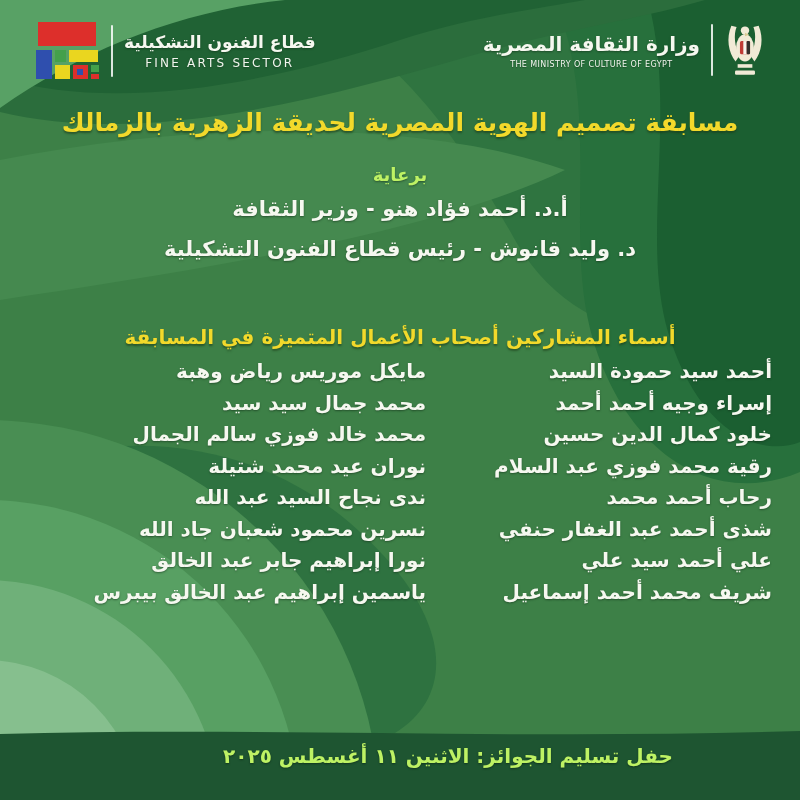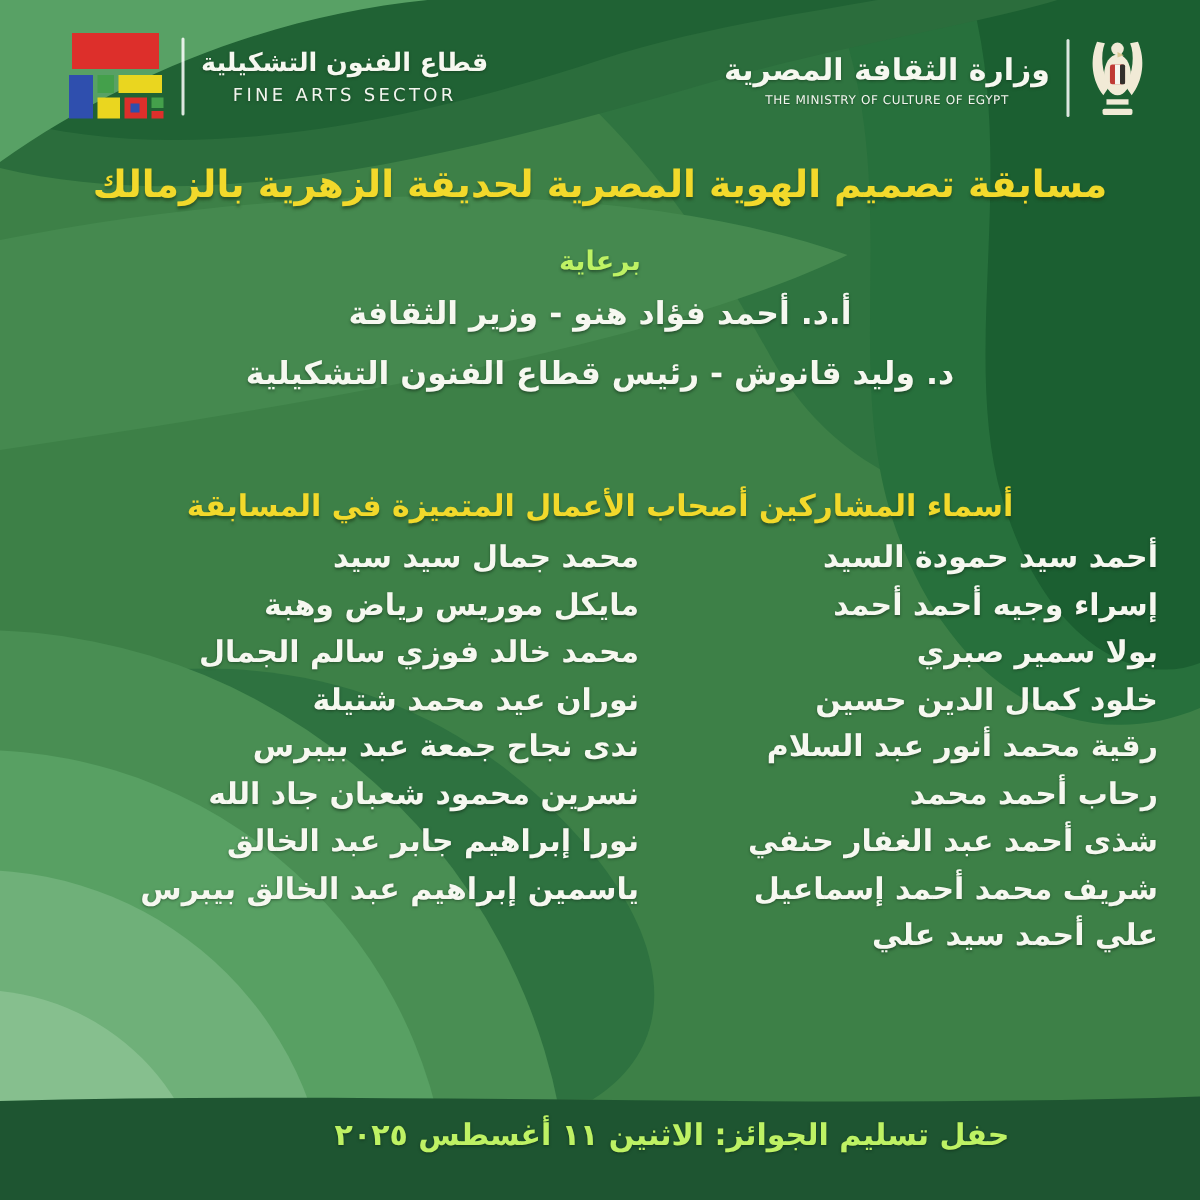--- a/index.html
+++ b/index.html
@@ -3,22 +3,22 @@
 <meta charset="utf-8">
 <style>
   html,body{margin:0;padding:0;}
   body{
     width:800px;height:800px;position:relative;overflow:hidden;
     font-family:"DejaVu Sans", sans-serif;background:#3d8047;
   }
   .bg{position:absolute;inset:0;z-index:0;}
 
   
-  .header{position:absolute;top:22px;left:12px;right:0;z-index:2;
-    display:flex;justify-content:space-between;align-items:flex-end;padding:0 34px;}
+  .header{position:absolute;top:22px;left:2px;right:0;z-index:2;
+    display:flex;justify-content:space-between;align-items:flex-start;padding:0 34px;}
   .brand{display:flex;align-items:center;gap:11px;}
   .hdr-divider{width:2px;height:52px;background:rgba(255,255,255,.85);border-radius:1px;}
   .brand-text{display:flex;flex-direction:column;align-items:center;gap:4px;}
   .ar-cal{color:#f6f8f0;font-weight:bold;direction:rtl;white-space:nowrap;
     text-shadow:0 1px 2px rgba(18,48,24,.55);}
   .fa-ar{font-size:17px;}
   .fa-en{color:#f2f5ee;font-size:12px;letter-spacing:2.2px;white-space:nowrap;
     text-shadow:0 1px 2px rgba(18,48,24,.5);}
   .min-ar{font-size:20px;}
   .min-en{color:#f2f5ee;font-size:8px;letter-spacing:.4px;white-space:nowrap;
@@ -132,33 +132,32 @@
 <div class="center-line patron-line patron-0">أ.د. أحمد فؤاد هنو - وزير الثقافة</div>
 
 <div class="center-line patron-line patron-1">د. وليد قانوش - رئيس قطاع الفنون التشكيلية</div>
 
 <div class="center-line heading">أسماء المشاركين أصحاب الأعمال المتميزة في المسابقة</div>
 
 <div class="columns">
   <div class="col col-right">
       <div class="name">أحمد سيد حمودة السيد</div>
       <div class="name">إسراء وجيه أحمد أحمد</div>
-      <div class="name">بولا سمير صبري</div>
       <div class="name">خلود كمال الدين حسين</div>
-      <div class="name">رقية محمد أنور عبد السلام</div>
+      <div class="name">رقية محمد فوزي عبد السلام</div>
       <div class="name">رحاب أحمد محمد</div>
       <div class="name">شذى أحمد عبد الغفار حنفي</div>
+      <div class="name">علي أحمد سيد علي</div>
       <div class="name">شريف محمد أحمد إسماعيل</div>
-      <div class="name">علي أحمد سيد علي</div>
     </div>
   <div class="col col-left">
+      <div class="name">مايكل موريس رياض وهبة</div>
       <div class="name">محمد جمال سيد سيد</div>
-      <div class="name">مايكل موريس رياض وهبة</div>
       <div class="name">محمد خالد فوزي سالم الجمال</div>
       <div class="name">نوران عيد محمد شتيلة</div>
-      <div class="name">ندى نجاح جمعة عبد بيبرس</div>
+      <div class="name">ندى نجاح السيد عبد الله</div>
       <div class="name">نسرين محمود شعبان جاد الله</div>
       <div class="name">نورا إبراهيم جابر عبد الخالق</div>
       <div class="name">ياسمين إبراهيم عبد الخالق بيبرس</div>
     </div>
 </div>
 
 <div class="center-line footer-line">حفل تسليم الجوائز: الاثنين ١١ أغسطس ٢٠٢٥</div>
 
 </body></html>

